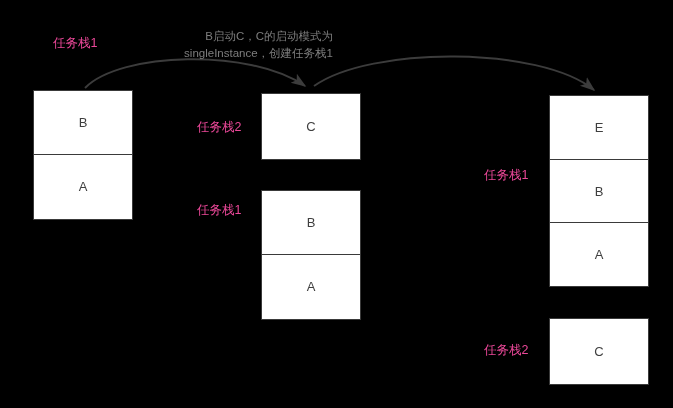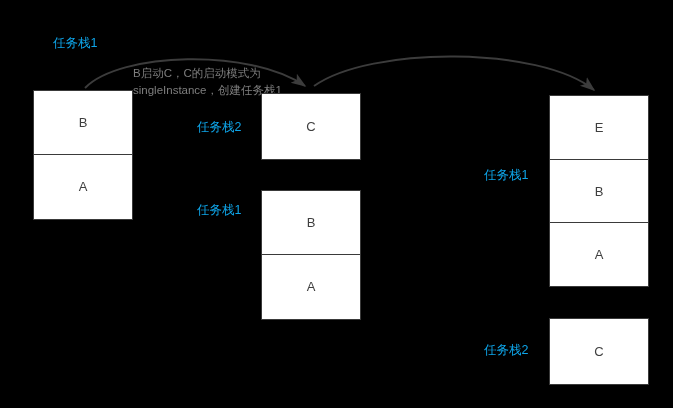--- a/index.html
+++ b/index.html
@@ -32,33 +32,32 @@
     color: #3f3f3f;
     font-size: 13px;
     line-height: 1;
   }
   .frame + .frame {
     border-top: 1.5px solid #3a3a3a;
     margin-top: -1.5px;
   }
   .stack-label {
     position: absolute;
-    color: #0ea5e9;
+    color: #ec4899;
     font-size: 12.5px;
     white-space: nowrap;
     line-height: 1;
   }
   .edge-label {
     position: absolute;
     color: #7e7e7e;
     font-size: 11.5px;
     line-height: 1.45;
-    text-align: left;
+    text-align: right;
     white-space: pre-line;
-    margin-top: 37px;
   }
   #arrow-layer {
     position: absolute;
     left: 0;
     top: 0;
     width: 673px;
     height: 408px;
     pointer-events: none;
   }
 </style>

